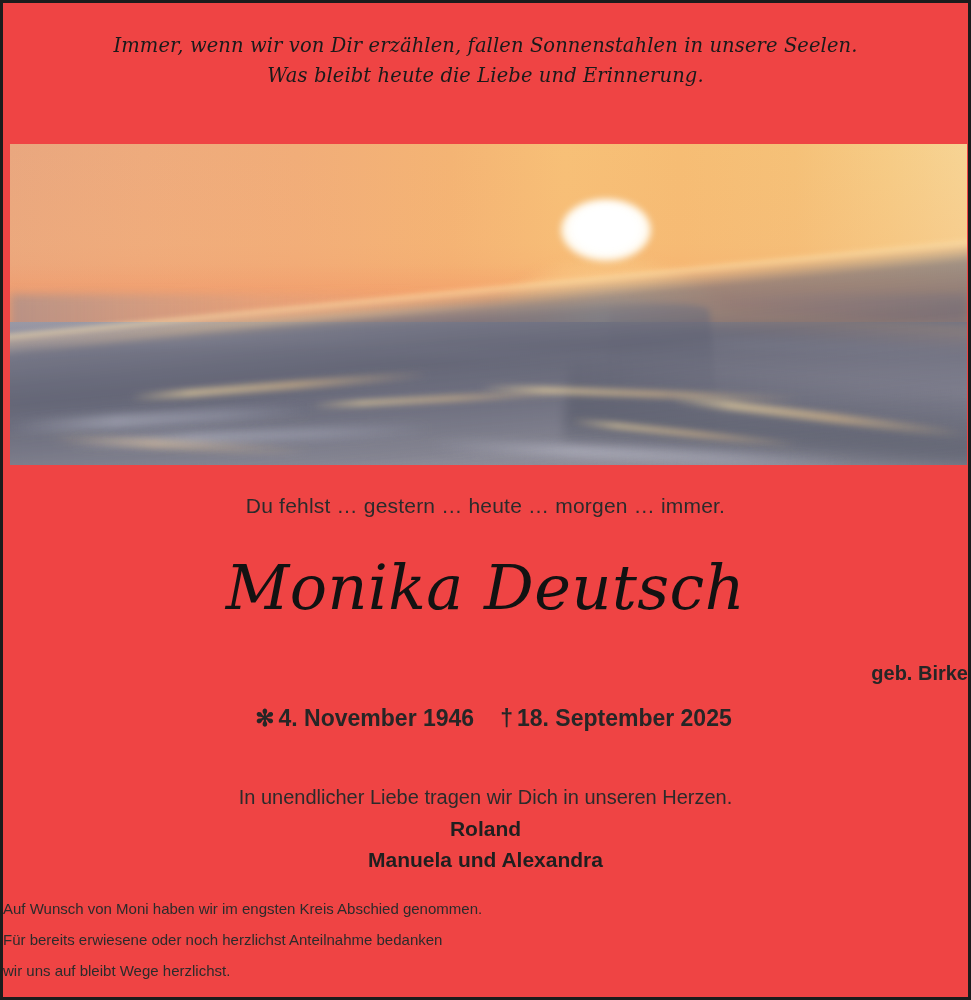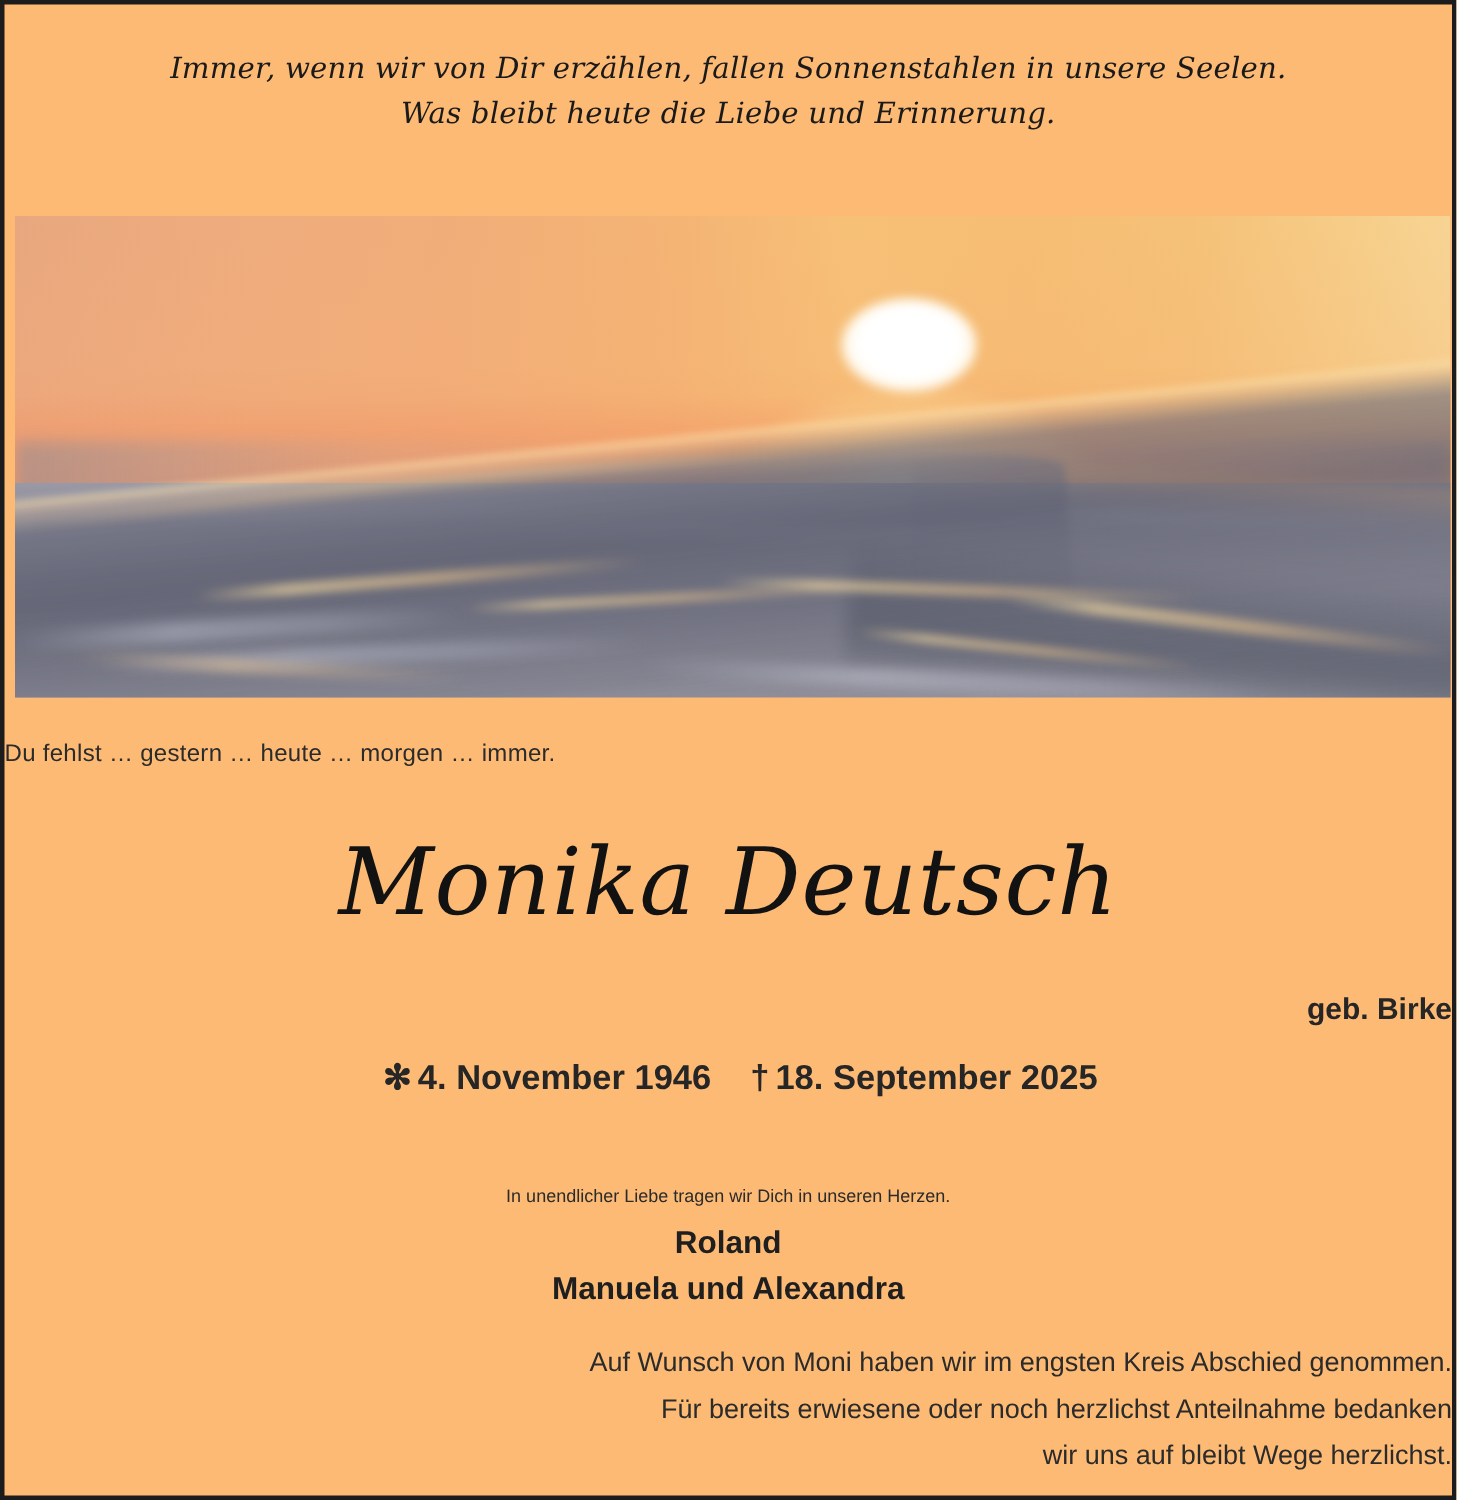--- a/index.html
+++ b/index.html
@@ -8,21 +8,21 @@
     background: #ffffff;
   }
   body {
     font-family: "Liberation Sans", sans-serif;
   }
   .notice {
     position: relative;
     width: 971px;
     height: 1000px;
     box-sizing: border-box;
-    background: #fdba74;
+    background: #ef4444;
     border: 3px solid #1c1c1c;
     overflow: hidden;
   }
 
   
   .poem {
     position: absolute;
     left: 0;
     right: 0;
     top: 28px;
@@ -248,23 +248,23 @@
   .r2 { left: 330px; top: 206px; width: 400px; height: 9px;  transform: rotate(0.5deg); }
   .r3 { left: 620px; top: 196px; width: 340px; height: 10px; transform: rotate(1.6deg); }
   .r4 { left: 60px;  top: 286px; width: 360px; height: 12px; transform: rotate(-2.2deg); }
   .r5 { left: 420px; top: 304px; width: 420px; height: 12px; transform: rotate(2.6deg); }
   .r6 { left: 0px;   top: 268px; width: 300px; height: 14px; transform: rotate(-3.4deg); }
 
   
   .missing-line {
     position: absolute;
     left: 0; right: 0; top: 491px;
-    text-align: left;
-    font-family: "Liberation Sans", sans-serif;
-    font-size: 16px;
+    text-align: center;
+    font-family: "Liberation Sans", sans-serif;
+    font-size: 21px;
     color: #2b2b2b;
     letter-spacing: 0.2px;
   }
   .name {
     position: absolute;
     left: 0; right: 0; top: 549px;
     text-align: center;
     font-family: "DejaVu Serif", "Liberation Serif", serif;
     font-style: italic;
     font-weight: 400;
@@ -294,42 +294,42 @@
     padding-left: 16px;
   }
   .dates .gap { display: inline-block; width: 26px; }
   .dates .sym { margin-right: 4px; }
 
   .tribute {
     position: absolute;
     left: 0; right: 0; top: 779px;
     text-align: center;
     font-family: "Liberation Sans", sans-serif;
-    font-size: 12px;
+    font-size: 20px;
     line-height: 30px;
     color: #2b2b2b;
   }
   .survivors {
     position: absolute;
     left: 0; right: 0; top: 810px;
     text-align: center;
     font-family: "Liberation Sans", sans-serif;
     font-weight: bold;
     font-size: 21px;
     line-height: 31px;
     color: #1f1f1f;
   }
   .survivors span { display: block; }
 
   .closing {
     position: absolute;
     left: 0; right: 0; top: 890px;
-    text-align: right;
-    font-family: "Liberation Sans", sans-serif;
-    font-size: 18px;
+    text-align: left;
+    font-family: "Liberation Sans", sans-serif;
+    font-size: 15px;
     line-height: 31px;
     color: #2b2b2b;
   }
   .closing span { display: block; white-space: nowrap; }
 </style>
 </head>
 <body>
 
 <div class="notice">
 

